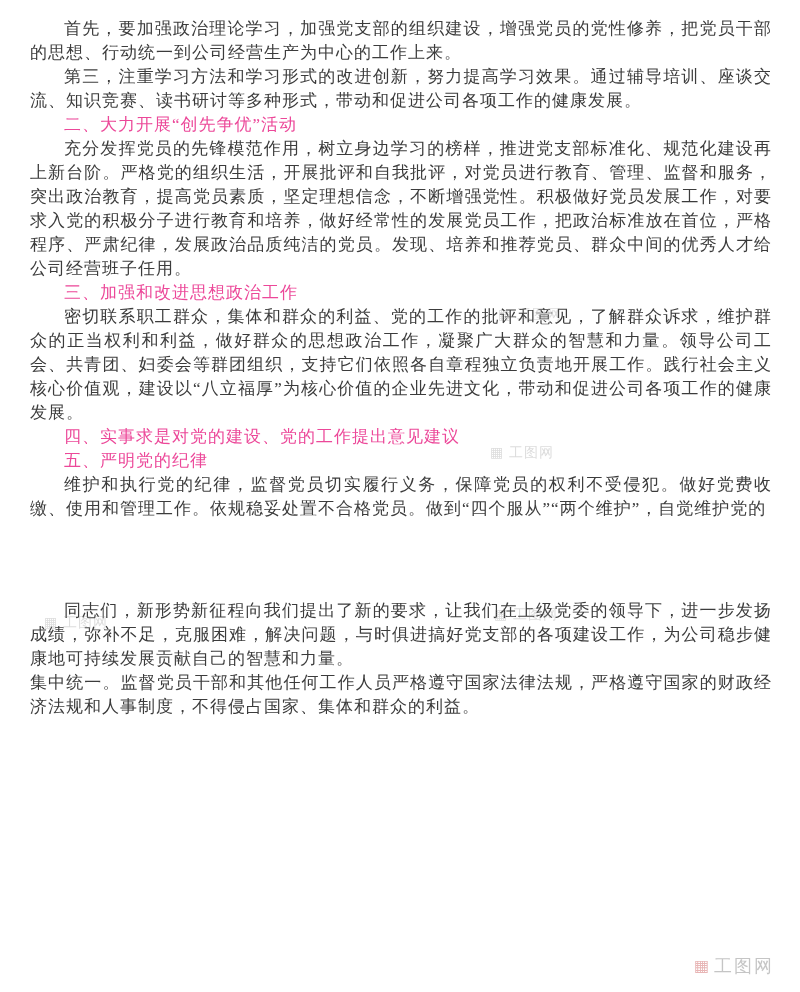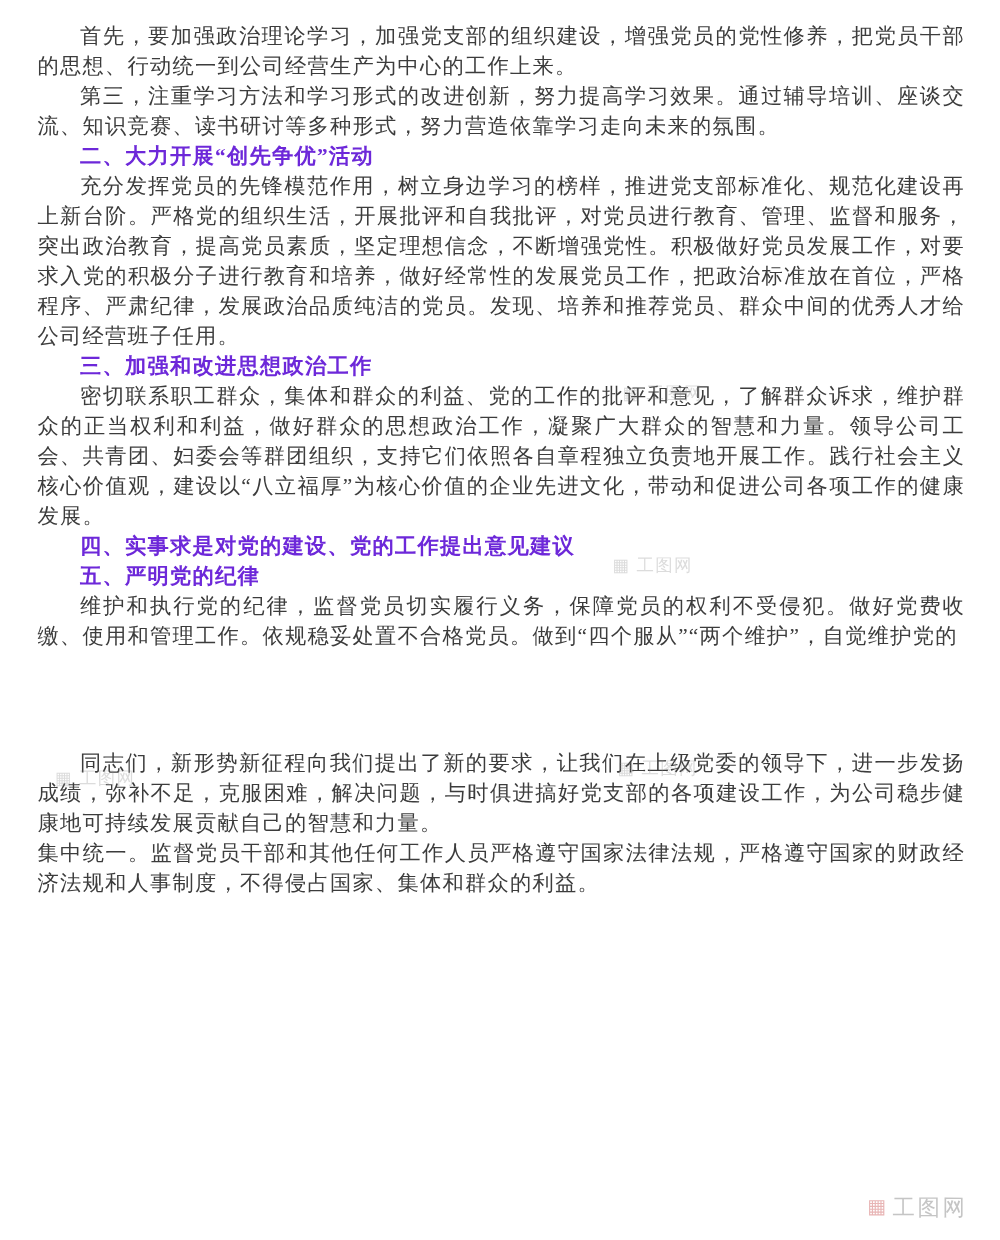--- a/index.html
+++ b/index.html
@@ -28,22 +28,22 @@
   }
   .para {
     font-size: 17px;
     line-height: 24px;
     letter-spacing: 1px;
     text-align: justify;
     text-indent: 2em;
     margin: 0;
   }
   .para.heading {
-    font-weight: bold;
-    color: #6d28d9;
+    font-weight: normal;
+    color: #ec4899;
   }
   .para.body-noindent {
     text-indent: 0;
   }
   .para.spacer {
     height: 78px;
     text-indent: 0;
   }
   .wm-layer {
     position: absolute;
@@ -85,21 +85,21 @@
 
 <div class="page">
   <div class="wm-layer" id="wm-layer">
       <span class="wm-inline" style="left: 498px; top: 306px;">▦ 工图网</span>
       <span class="wm-inline" style="left: 490px; top: 444px;">▦ 工图网</span>
       <span class="wm-inline" style="left: 494px; top: 606px;">▦ 工图网</span>
       <span class="wm-inline" style="left: 44px; top: 614px;">▦ 工图网</span>
     </div>
   <div class="doc" id="doc">
       <div class="para body">首先，要加强政治理论学习，加强党支部的组织建设，增强党员的党性修养，把党员干部的思想、行动统一到公司经营生产为中心的工作上来。</div>
-      <div class="para body">第三，注重学习方法和学习形式的改进创新，努力提高学习效果。通过辅导培训、座谈交流、知识竞赛、读书研讨等多种形式，努力营造依靠学习走向未来的氛围。</div>
+      <div class="para body">第三，注重学习方法和学习形式的改进创新，努力提高学习效果。通过辅导培训、座谈交流、知识竞赛、读书研讨等多种形式，带动和促进公司各项工作的健康发展。</div>
       <div class="para heading">二、大力开展“创先争优”活动</div>
       <div class="para body">充分发挥党员的先锋模范作用，树立身边学习的榜样，推进党支部标准化、规范化建设再上新台阶。严格党的组织生活，开展批评和自我批评，对党员进行教育、管理、监督和服务，突出政治教育，提高党员素质，坚定理想信念，不断增强党性。积极做好党员发展工作，对要求入党的积极分子进行教育和培养，做好经常性的发展党员工作，把政治标准放在首位，严格程序、严肃纪律，发展政治品质纯洁的党员。发现、培养和推荐党员、群众中间的优秀人才给公司经营班子任用。</div>
       <div class="para heading">三、加强和改进思想政治工作</div>
       <div class="para body">密切联系职工群众，集体和群众的利益、党的工作的批评和意见，了解群众诉求，维护群众的正当权利和利益，做好群众的思想政治工作，凝聚广大群众的智慧和力量。领导公司工会、共青团、妇委会等群团组织，支持它们依照各自章程独立负责地开展工作。践行社会主义核心价值观，建设以“八立福厚”为核心价值的企业先进文化，带动和促进公司各项工作的健康发展。</div>
       <div class="para heading">四、实事求是对党的建设、党的工作提出意见建议</div>
       <div class="para heading">五、严明党的纪律</div>
       <div class="para body">维护和执行党的纪律，监督党员切实履行义务，保障党员的权利不受侵犯。做好党费收缴、使用和管理工作。依规稳妥处置不合格党员。做到“四个服从”“两个维护”，自觉维护党的</div>
       <div class="para spacer"></div>
       <div class="para body">同志们，新形势新征程向我们提出了新的要求，让我们在上级党委的领导下，进一步发扬成绩，弥补不足，克服困难，解决问题，与时俱进搞好党支部的各项建设工作，为公司稳步健康地可持续发展贡献自己的智慧和力量。</div>
       <div class="para body-noindent">集中统一。监督党员干部和其他任何工作人员严格遵守国家法律法规，严格遵守国家的财政经济法规和人事制度，不得侵占国家、集体和群众的利益。</div>

